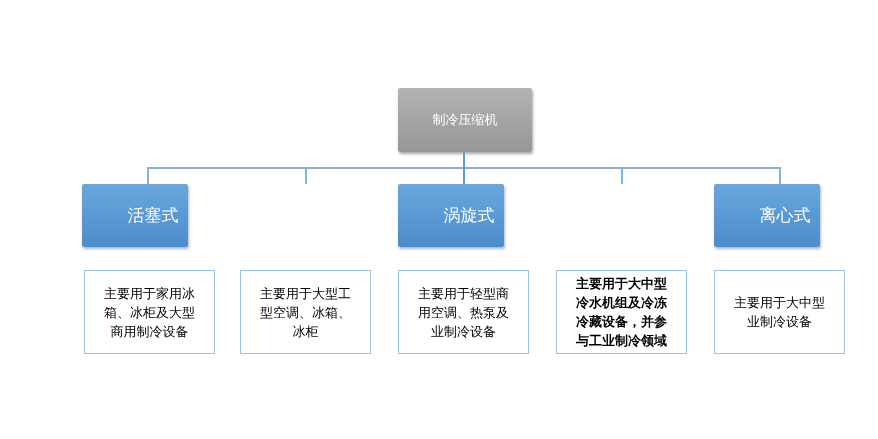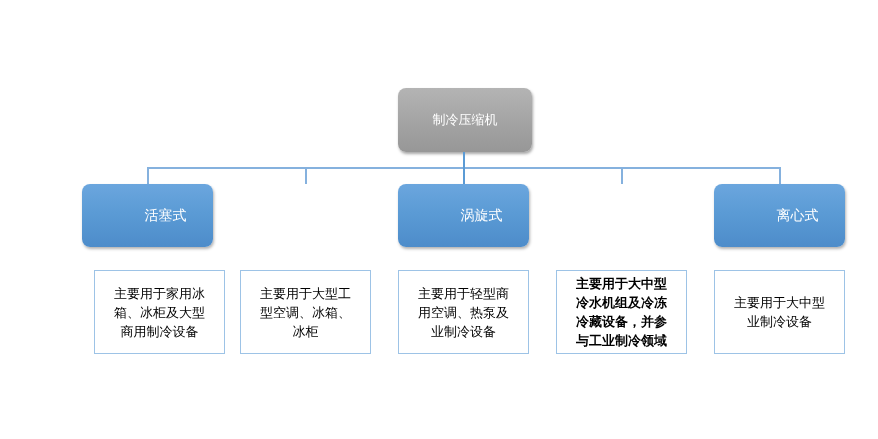--- a/index.html
+++ b/index.html
@@ -15,40 +15,40 @@
     background: #ffffff;
     overflow: hidden;
   }
   .node {
     position: absolute;
     display: flex;
     align-items: center;
     justify-content: center;
     text-align: center;
     box-sizing: border-box;
-    border-radius: 8px;
+    border-radius: 2px;
   }
   .root-node {
     left: 398px;
     top: 88px;
     width: 134px;
     height: 64px;
     background: linear-gradient(180deg, #b4b4b4 0%, #a3a3a3 55%, #979797 100%);
     box-shadow: 1px 2px 3px rgba(0,0,0,0.35);
     color: #ffffff;
     font-size: 13px;
   }
   .branch-node {
     top: 184px;
-    width: 131px;
+    width: 106px;
     height: 63px;
     background: linear-gradient(180deg, #6ba6de 0%, #5b9bd5 45%, #4d8cca 100%);
     box-shadow: 1px 2px 3px rgba(0,0,0,0.3);
     color: #ffffff;
-    font-size: 14px;
+    font-size: 17px;
     padding-left: 36px;
   }
   .desc-box {
     position: absolute;
     top: 270px;
     width: 131px;
     height: 84px;
     box-sizing: border-box;
     border: 1px solid #9dc3e6;
     background: #ffffff;
@@ -91,21 +91,21 @@
   <div class="node branch-node" style="left:82px;">
     <span>活塞式</span>
   </div>
   <div class="node branch-node" style="left:398px;text-align:right;">
     <span>涡旋式</span>
   </div>
   <div class="node branch-node" style="left:714px;">
     <span>离心式</span>
   </div>
 
-  <div class="desc-box" style="left:94px;">
+  <div class="desc-box" style="left:84px;">
     <span>主要用于家用冰
 箱、冰柜及大型
 商用制冷设备</span>
   </div>
   <div class="desc-box" style="left:240px;">
     <span>主要用于大型工
 型空调、冰箱、
 冰柜</span>
   </div>
   <div class="desc-box" style="left:398px;">

